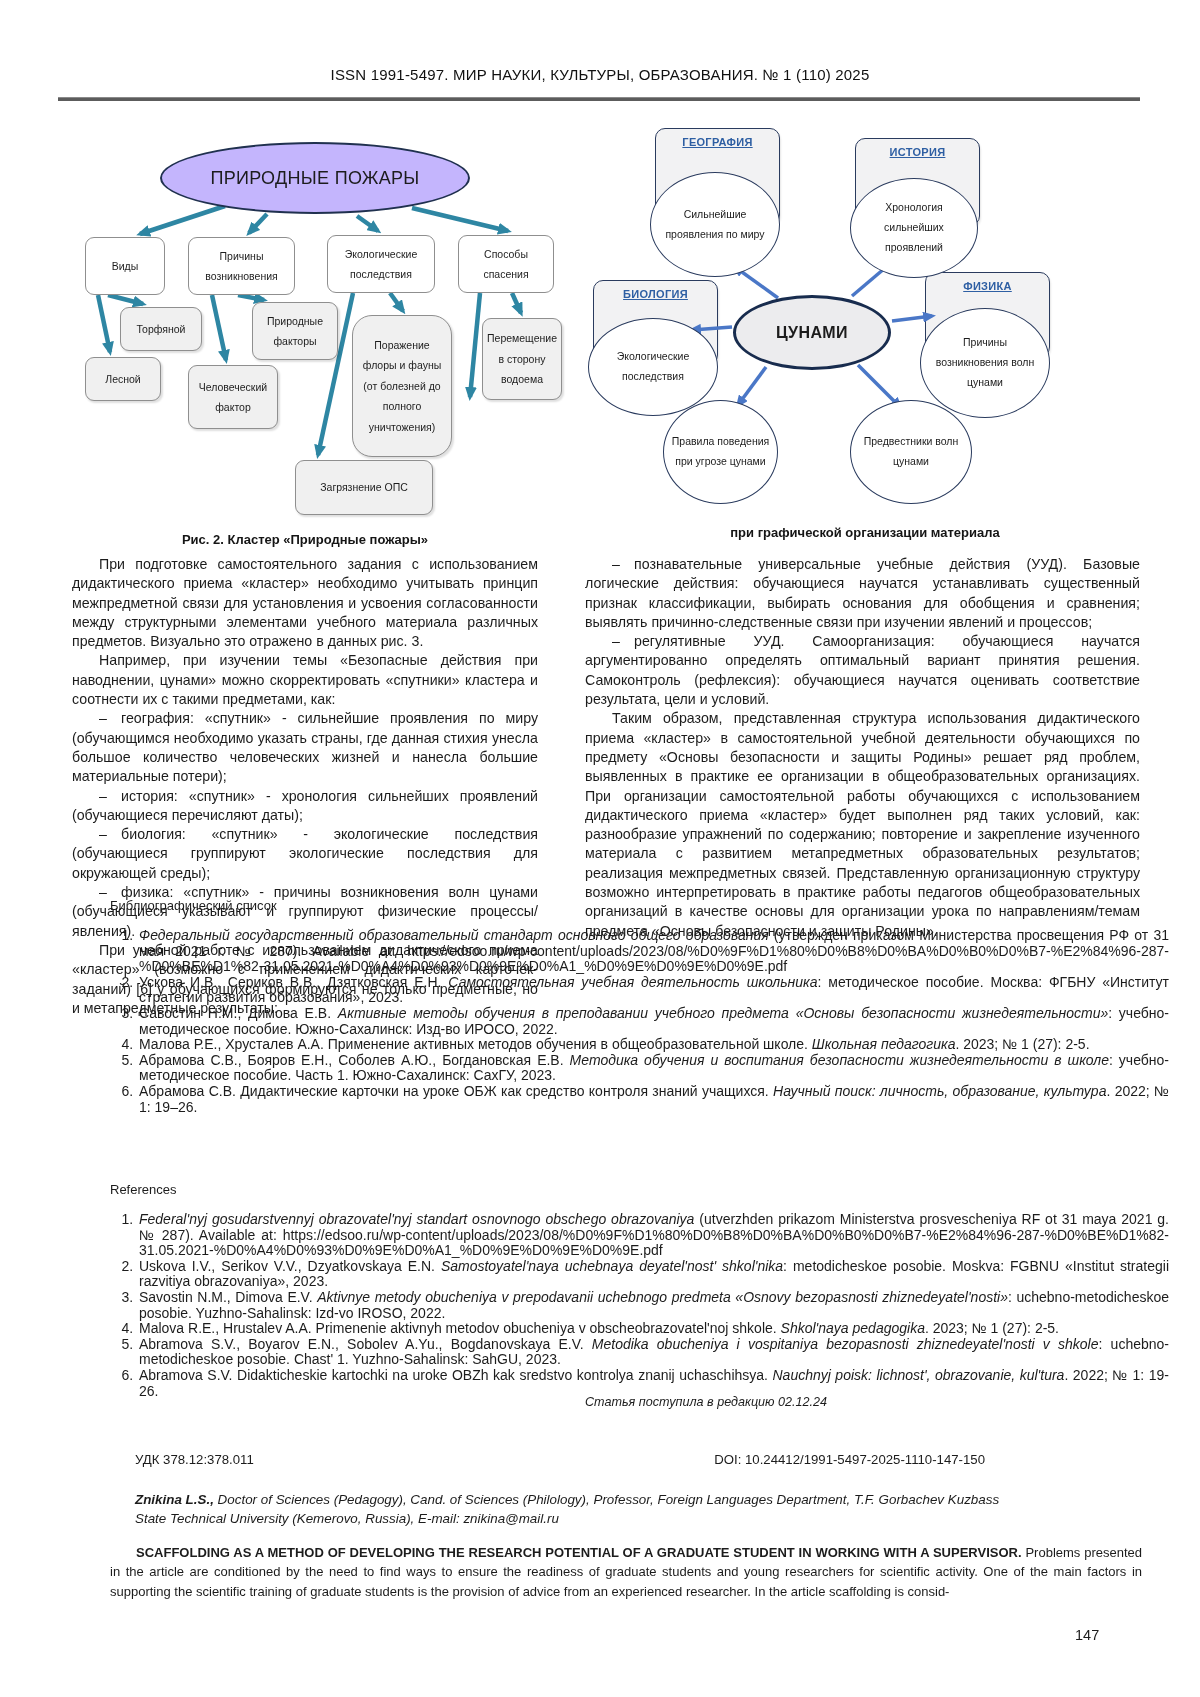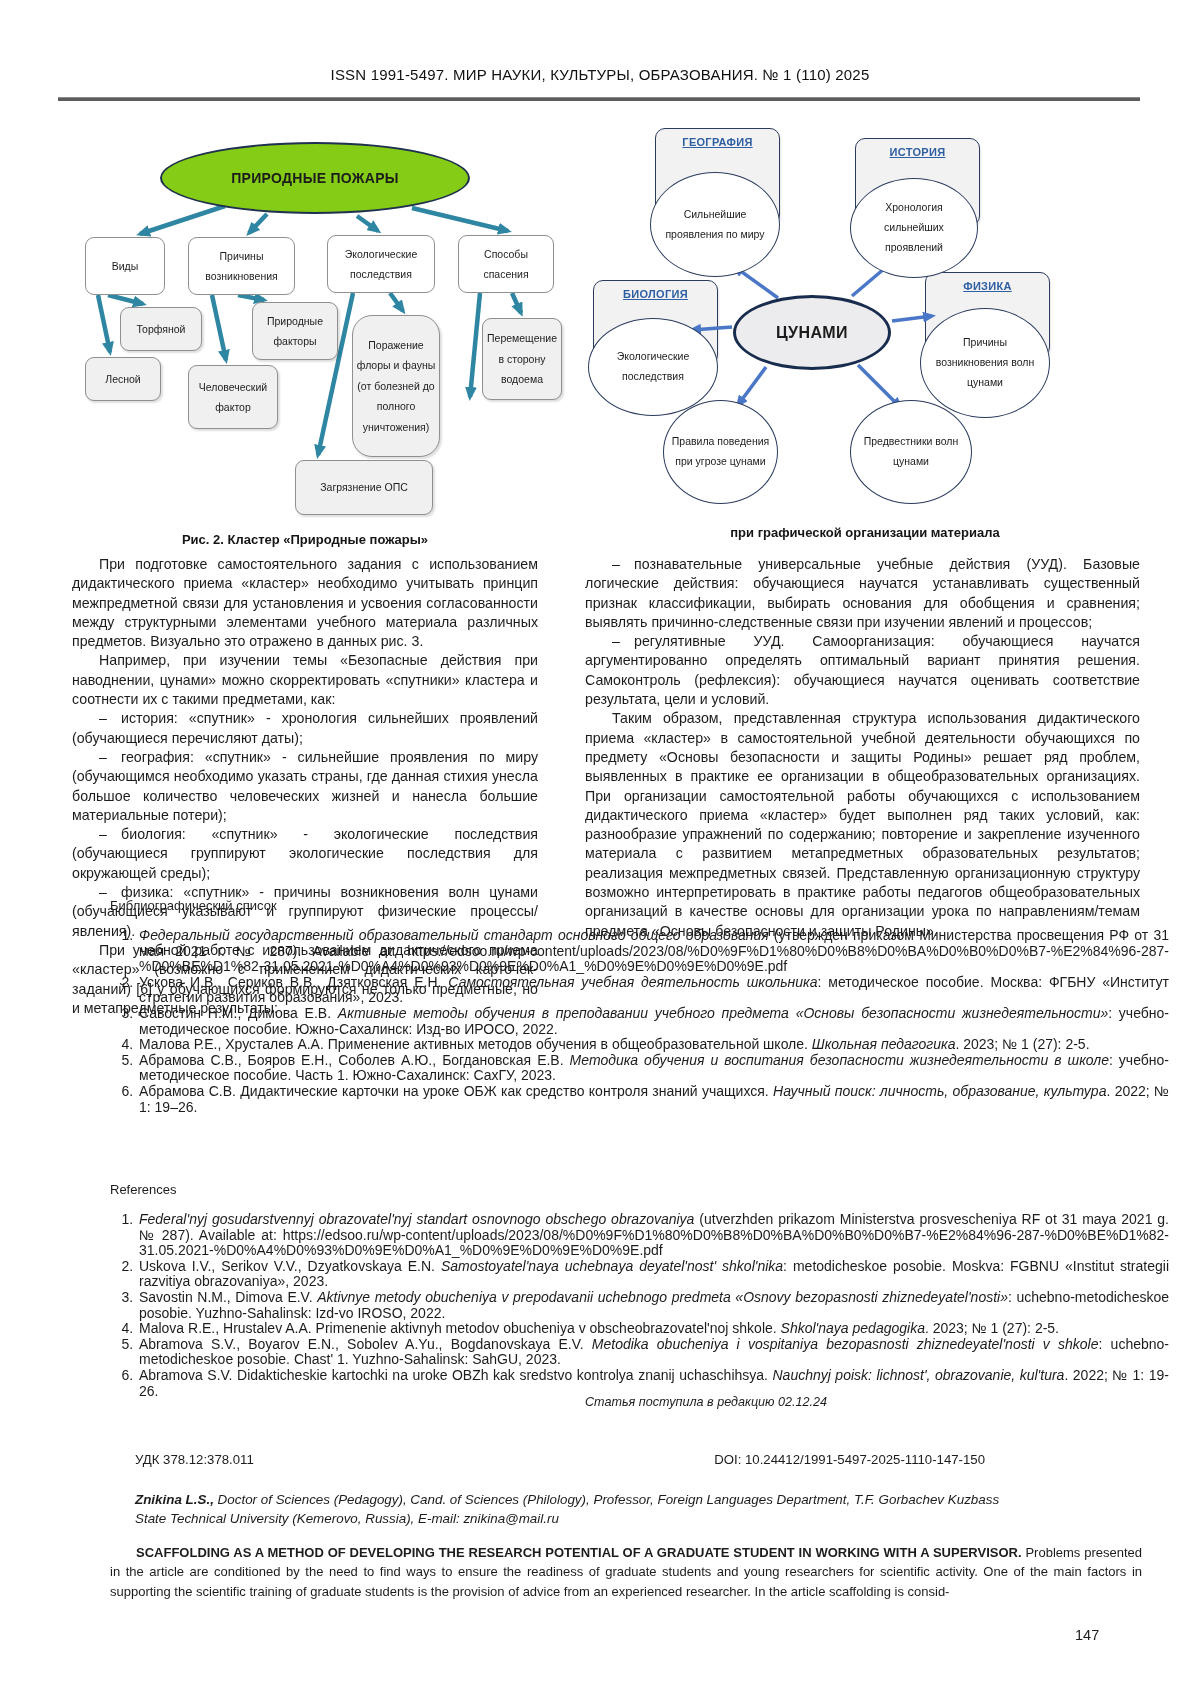--- a/index.html
+++ b/index.html
@@ -11,22 +11,22 @@
   .header-rule{position:absolute;left:58px;top:97px;width:1082px;height:3px;background:#5c5c5c;border-top:1px solid #8a8a8a;}
   
   .fig{position:absolute;}
   .fig svg{position:absolute;left:0;top:0;}
   .node{position:absolute;display:flex;align-items:center;justify-content:center;
         text-align:center;font-size:10.5px;line-height:1.95;color:#1d1d1d;
         border:1px solid #8f8f8f;background:#fff;border-radius:9px;padding:2px 3px;box-sizing:border-box;}
   .node.gray{background:#f0f0f0;box-shadow:1.5px 2px 2px rgba(0,0,0,.13);}
   .node.biground{border-radius:20px;}
   .root-ellipse{position:absolute;display:flex;align-items:center;justify-content:center;
-        border:2px solid #20314f;border-radius:50%;background:#84cc16;
-        font-weight:bold;font-size:14px;letter-spacing:.3px;text-align:center;box-sizing:border-box;}
+        border:2px solid #20314f;border-radius:50%;background:#c4b5fd;
+        font-weight:normal;font-size:18px;letter-spacing:.3px;text-align:center;box-sizing:border-box;}
   .tabrect{position:absolute;border:1.6px solid #2a3b5e;border-radius:10px;background:#f2f2f3;
         box-sizing:border-box;box-shadow:1px 2px 2px rgba(0,0,0,.10);}
   .tabrect .tab-label{position:absolute;top:7px;left:0;width:100%;text-align:center;
         font-weight:bold;font-size:11px;color:#2e5fa3;letter-spacing:.3px;text-decoration:underline;}
   .circle{position:absolute;display:flex;align-items:center;justify-content:center;text-align:center;
         border:1.6px solid #2a3b5e;border-radius:50%;background:#fff;
         font-size:10.5px;line-height:1.9;box-sizing:border-box;padding:6px;}
   .center-ellipse{position:absolute;display:flex;align-items:center;justify-content:center;
         border:3.5px solid #182c4e;border-radius:50%;background:#ececee;
         font-weight:bold;font-size:16px;letter-spacing:.4px;box-sizing:border-box;}
@@ -80,21 +80,21 @@
     </svg>
     <div class="root-ellipse" style="left:100px;top:22px;width:310px;height:72px;">ПРИРОДНЫЕ ПОЖАРЫ</div>
     <div class="node" style="left:25px;top:117px;width:80px;height:58px;">Виды</div>
     <div class="node" style="left:128px;top:117px;width:107px;height:58px;">Причины возникновения</div>
     <div class="node" style="left:267px;top:115px;width:108px;height:58px;">Экологические последствия</div>
     <div class="node" style="left:398px;top:115px;width:96px;height:58px;">Способы спасения</div>
     <div class="node gray" style="left:60px;top:187px;width:82px;height:44px;">Торфяной</div>
     <div class="node gray" style="left:25px;top:237px;width:76px;height:44px;">Лесной</div>
     <div class="node gray" style="left:192px;top:182px;width:86px;height:58px;">Природные факторы</div>
     <div class="node gray" style="left:128px;top:245px;width:90px;height:64px;">Человеческий фактор</div>
-    <div class="node gray biground" style="left:292px;top:195px;width:88px;height:142px;text-align:center;">Поражение флоры и фауны (от болезней до полного уничтожения)</div>
+    <div class="node gray biground" style="left:292px;top:195px;width:100px;height:142px;text-align:center;">Поражение флоры и фауны (от болезней до полного уничтожения)</div>
     <div class="node gray" style="left:235px;top:340px;width:138px;height:55px;">Загрязнение ОПС</div>
     <div class="node gray" style="left:422px;top:198px;width:80px;height:82px;">Перемещение в сторону водоема</div>
   </div>
   <div class="fig-caption" style="left:72px;top:530px;width:466px;">Рис. 2. Кластер «Природные пожары»</div>
 
   <div class="fig" style="left:580px;top:115px;width:560px;height:400px;">
 
     <div class="tabrect" style="left:75px;top:13px;width:125px;height:97px;">
       <div class="tab-label">ГЕОГРАФИЯ</div>
     </div>
@@ -133,22 +133,22 @@
 
     <div class="center-ellipse" style="left:153px;top:180px;width:158px;height:75px;">ЦУНАМИ</div>
   </div>
   <div class="fig-caption" style="left:590px;top:523px;width:550px;">
     <div>при графической организации материала</div>
   </div>
 
   <div class="bodycol" style="left:72px;top:555px;width:466px;">
       <p class="para">При подготовке самостоятельного задания с использованием дидактического приема «кластер» необходимо учитывать принцип межпредметной связи для установления и усвоения согласованности между структурными элементами учебного материала различных предметов. Визуально это отражено в данных рис. 3.</p>
       <p class="para">Например, при изучении темы «Безопасные действия при наводнении, цунами» можно скорректировать «спутники» кластера и соотнести их с такими предметами, как:</p>
+      <p class="para">– география: «спутник» - сильнейшие проявления по миру (обучающимся необходимо указать страны, где данная стихия унесла большое количество человеческих жизней и нанесла большие материальные потери);</p>
       <p class="para">– история: «спутник» - хронология сильнейших проявлений (обучающиеся перечисляют даты);</p>
-      <p class="para">– география: «спутник» - сильнейшие проявления по миру (обучающимся необходимо указать страны, где данная стихия унесла большое количество человеческих жизней и нанесла большие материальные потери);</p>
       <p class="para">– биология: «спутник» - экологические последствия (обучающиеся группируют экологические последствия для окружающей среды);</p>
       <p class="para">– физика: «спутник» - причины возникновения волн цунами (обучающиеся указывают и группируют физические процессы/явления).</p>
       <p class="para">При учебной работе с использованием дидактического приема «кластер» (возможно с применением дидактических карточек-заданий) [6] у обучающихся формируются не только предметные, но и метапредметные результаты:</p>
     </div>
   <div class="bodycol" style="left:585px;top:555px;width:555px;">
       <p class="para">– познавательные универсальные учебные действия (УУД). Базовые логические действия: обучающиеся научатся устанавливать существенный признак классификации, выбирать основания для обобщения и сравнения; выявлять причинно-следственные связи при изучении явлений и процессов;</p>
       <p class="para">– регулятивные УУД. Самоорганизация: обучающиеся научатся аргументированно определять оптимальный вариант принятия решения. Самоконтроль (рефлексия): обучающиеся научатся оценивать соответствие результата, цели и условий.</p>
       <p class="para">Таким образом, представленная структура использования дидактического приема «кластер» в самостоятельной учебной деятельности обучающихся по предмету «Основы безопасности и защиты Родины» решает ряд проблем, выявленных в практике ее организации в общеобразовательных организациях. При организации самостоятельной работы обучающихся с использованием дидактического приема «кластер» будет выполнен ряд таких условий, как: разнообразие упражнений по содержанию; повторение и закрепление изученного материала с развитием метапредметных образовательных результатов; реализация межпредметных связей. Представленную организационную структуру возможно интерпретировать в практике работы педагогов общеобразовательных организаций в качестве основы для организации урока по направлениям/темам предмета «Основы безопасности и защиты Родины».</p>
     </div>
 

